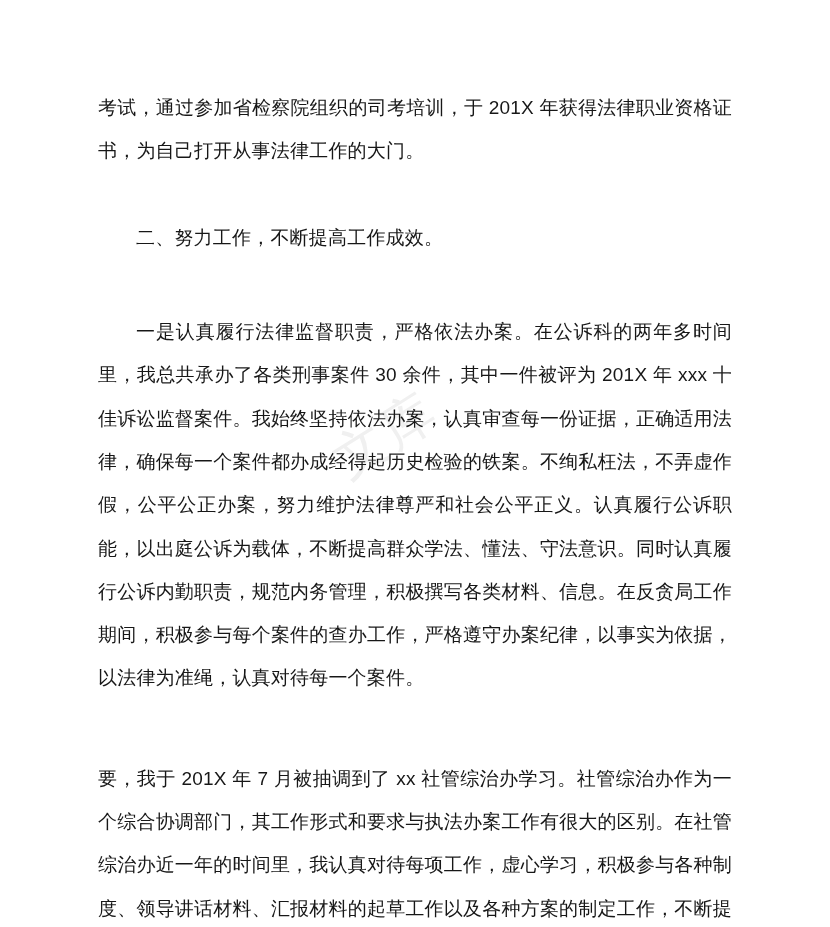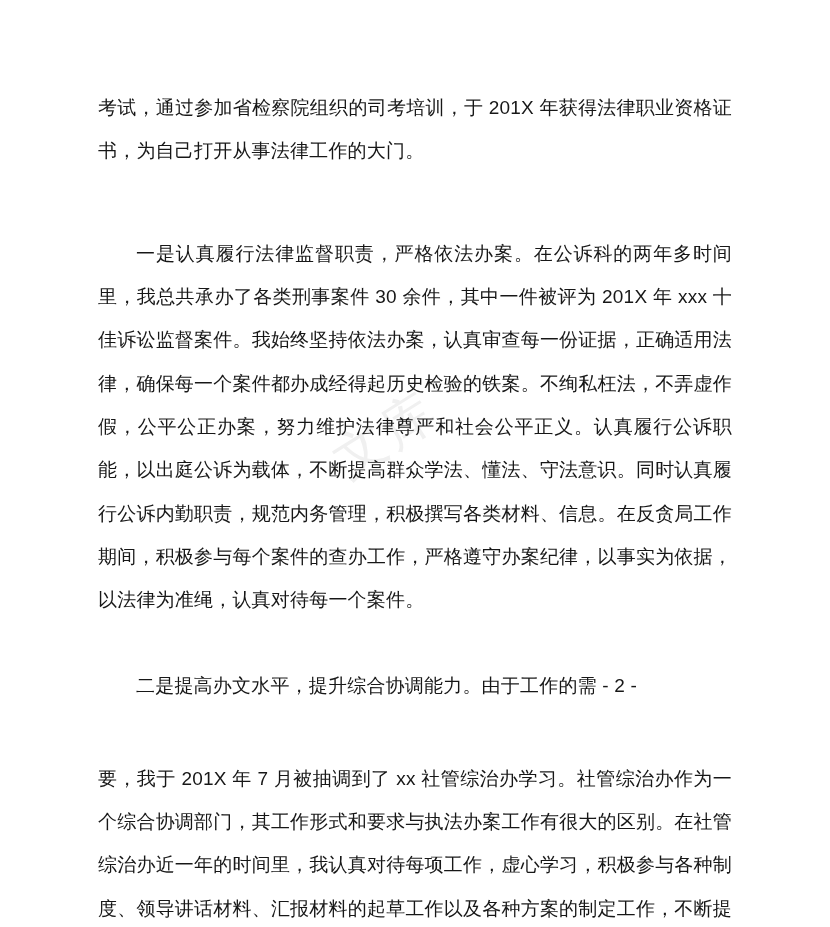--- a/index.html
+++ b/index.html
@@ -61,30 +61,30 @@
 <div class="page">
 
   <div class="watermark">文库</div>
 
   <div class="content">
 
     <p class="para">考试，通过参加省检察院组织的司考培训，于 201X 年获得法律职业资格证书，为自己打开从事法律工作的大门。</p>
 
     <div class="spacer-sm"></div>
 
+    <p class="para indent">二、努力工作，不断提高工作成效。</p>
 
     <div class="spacer-sm"></div>
 
 
     <div class="spacer-sm"></div>
 
     <p class="para indent">一是认真履行法律监督职责，严格依法办案。在公诉科的两年多时间里，我总共承办了各类刑事案件 30 余件，其中一件被评为 201X 年 xxx 十佳诉讼监督案件。我始终坚持依法办案，认真审查每一份证据，正确适用法律，确保每一个案件都办成经得起历史检验的铁案。不绚私枉法，不弄虚作假，公平公正办案，努力维护法律尊严和社会公平正义。认真履行公诉职能，以出庭公诉为载体，不断提高群众学法、懂法、守法意识。同时认真履行公诉内勤职责，规范内务管理，积极撰写各类材料、信息。在反贪局工作期间，积极参与每个案件的查办工作，严格遵守办案纪律，以事实为依据，以法律为准绳，认真对待每一个案件。</p>
 
     <div class="spacer-sm"></div>
 
-    <p class="para indent">二是提高办文水平，提升综合协调能力。由于工作的需 - 2 -</p>
 
     <div class="spacer-md"></div>
 
     <p class="para">要，我于 201X 年 7 月被抽调到了 xx 社管综治办学习。社管综治办作为一个综合协调部门，其工作形式和要求与执法办案工作有很大的区别。在社管综治办近一年的时间里，我认真对待每项工作，虚心学习，积极参与各种制度、领导讲话材料、汇报材料的起草工作以及各种方案的制定工作，不断提高文字功底和表达能力。写作水平有了很大提</p>
 
   </div>
 </div>
 
 </body></html>

